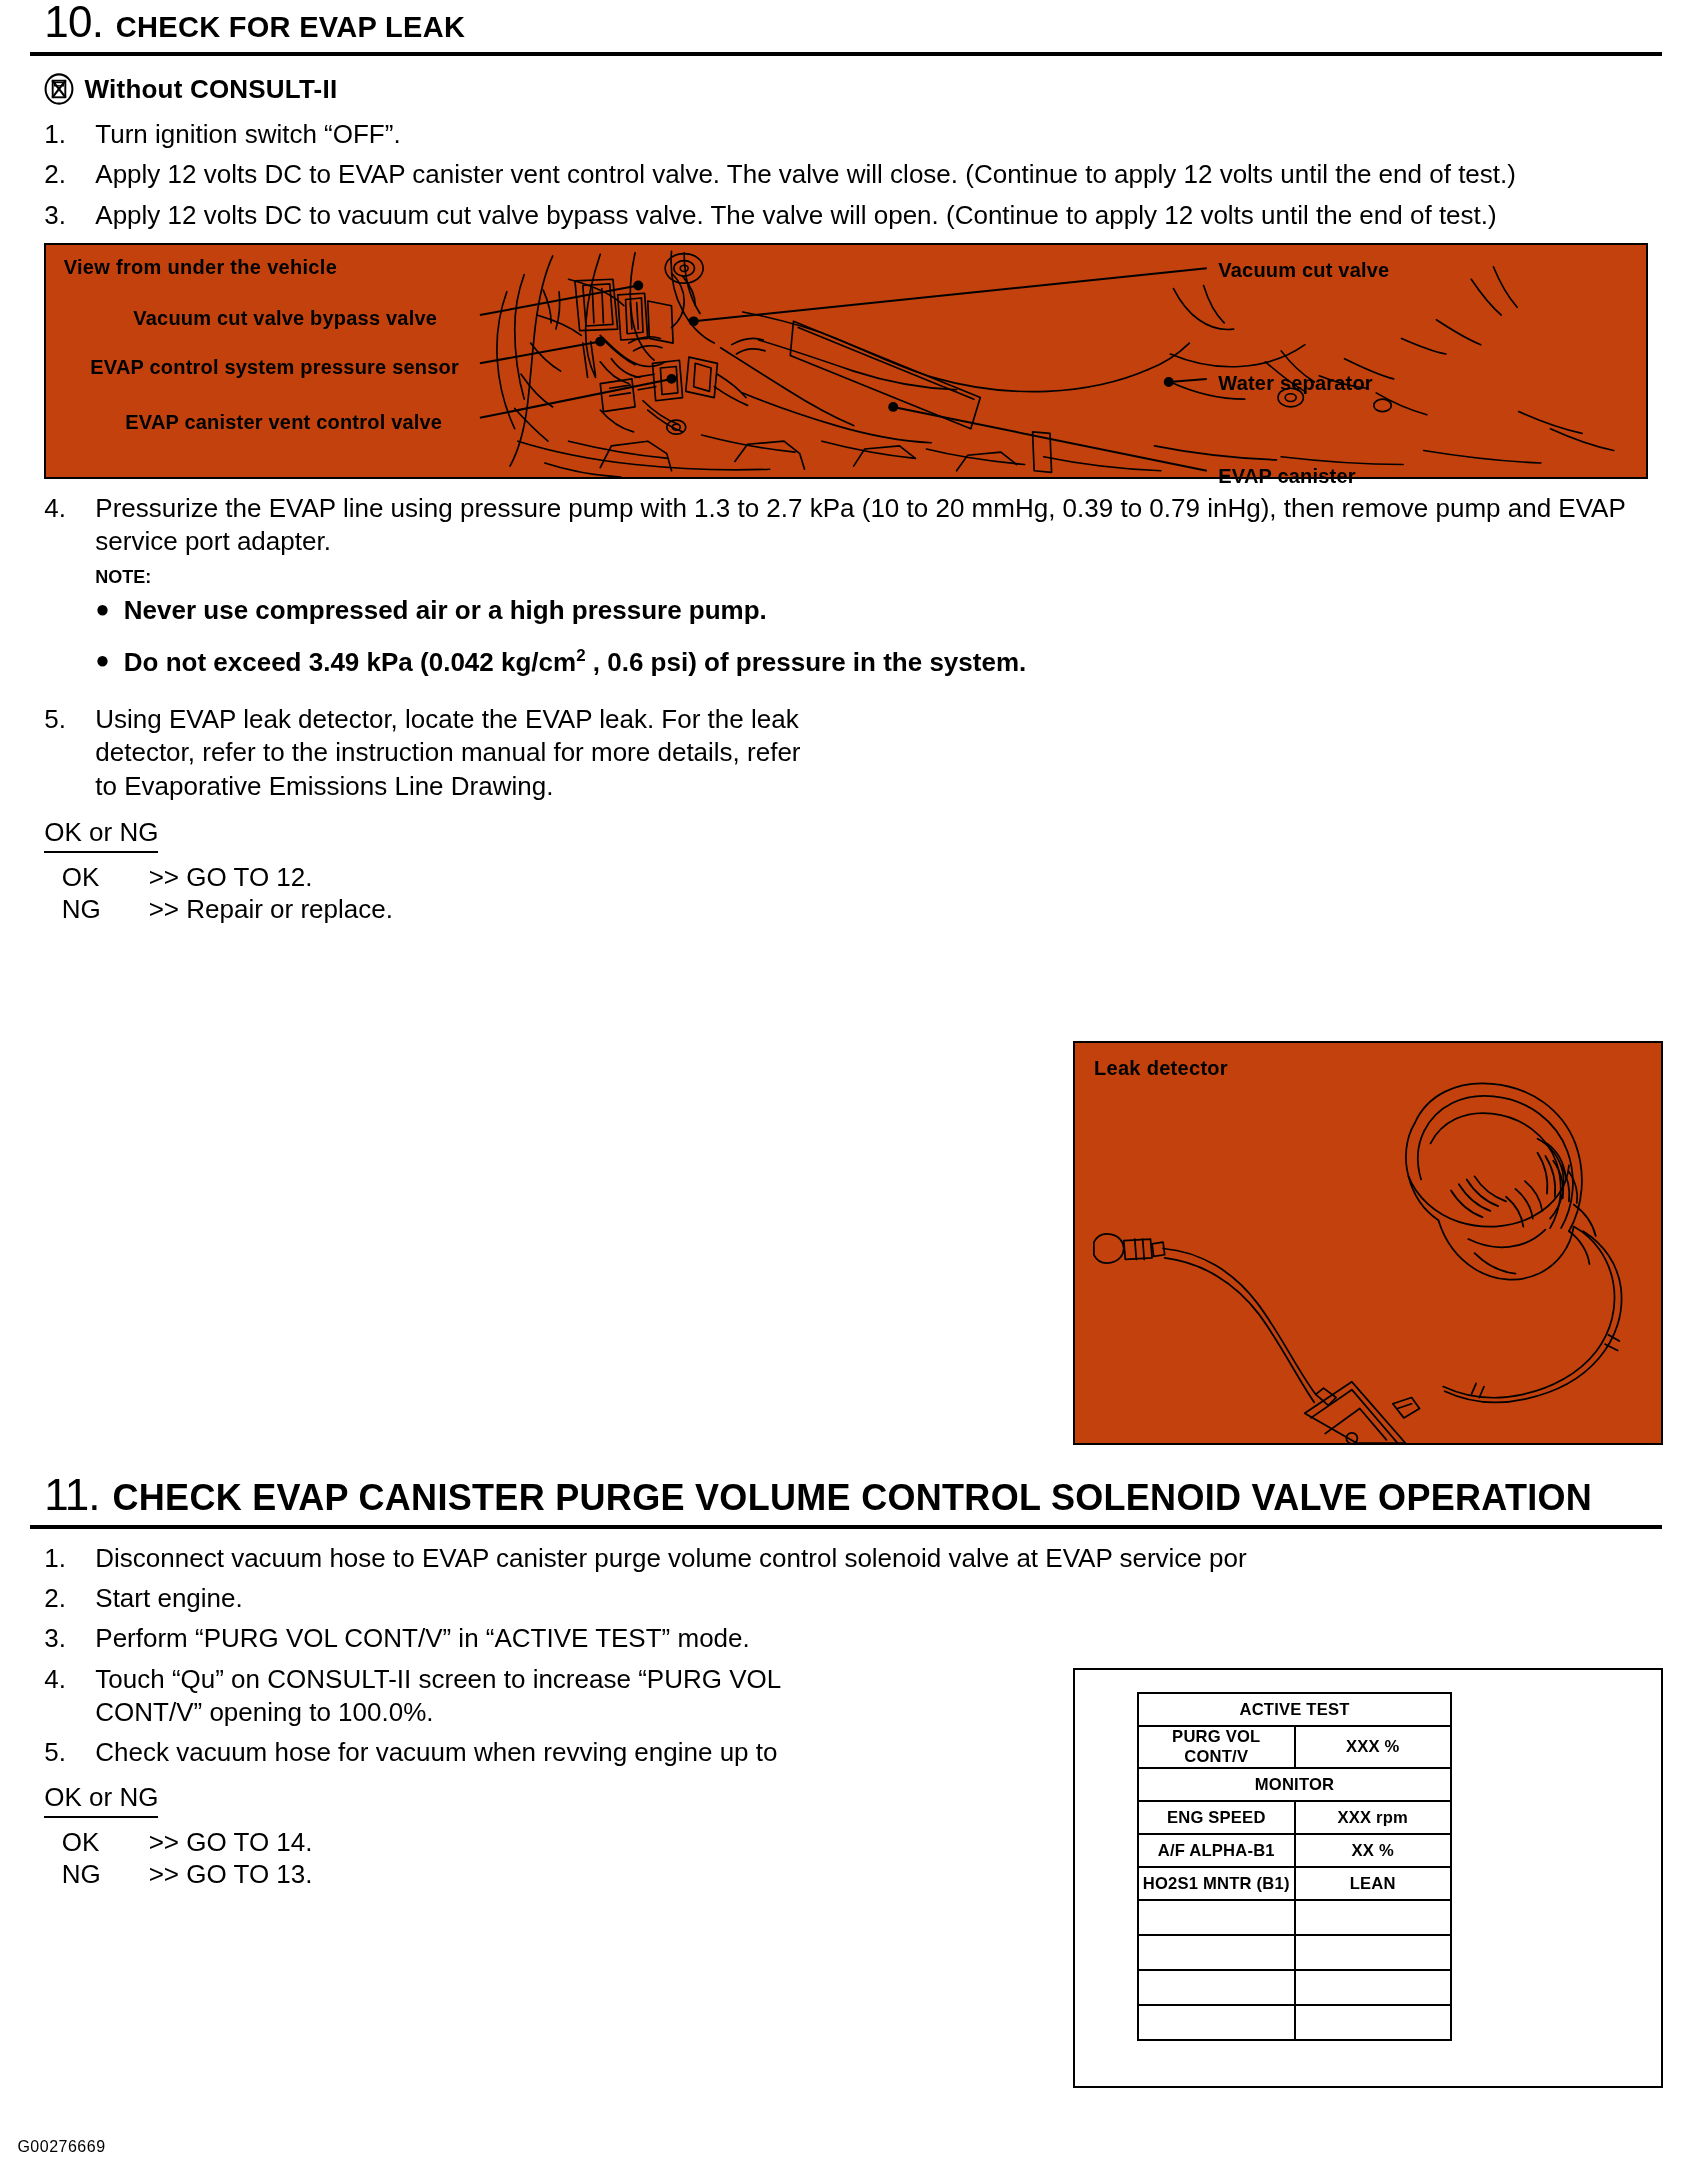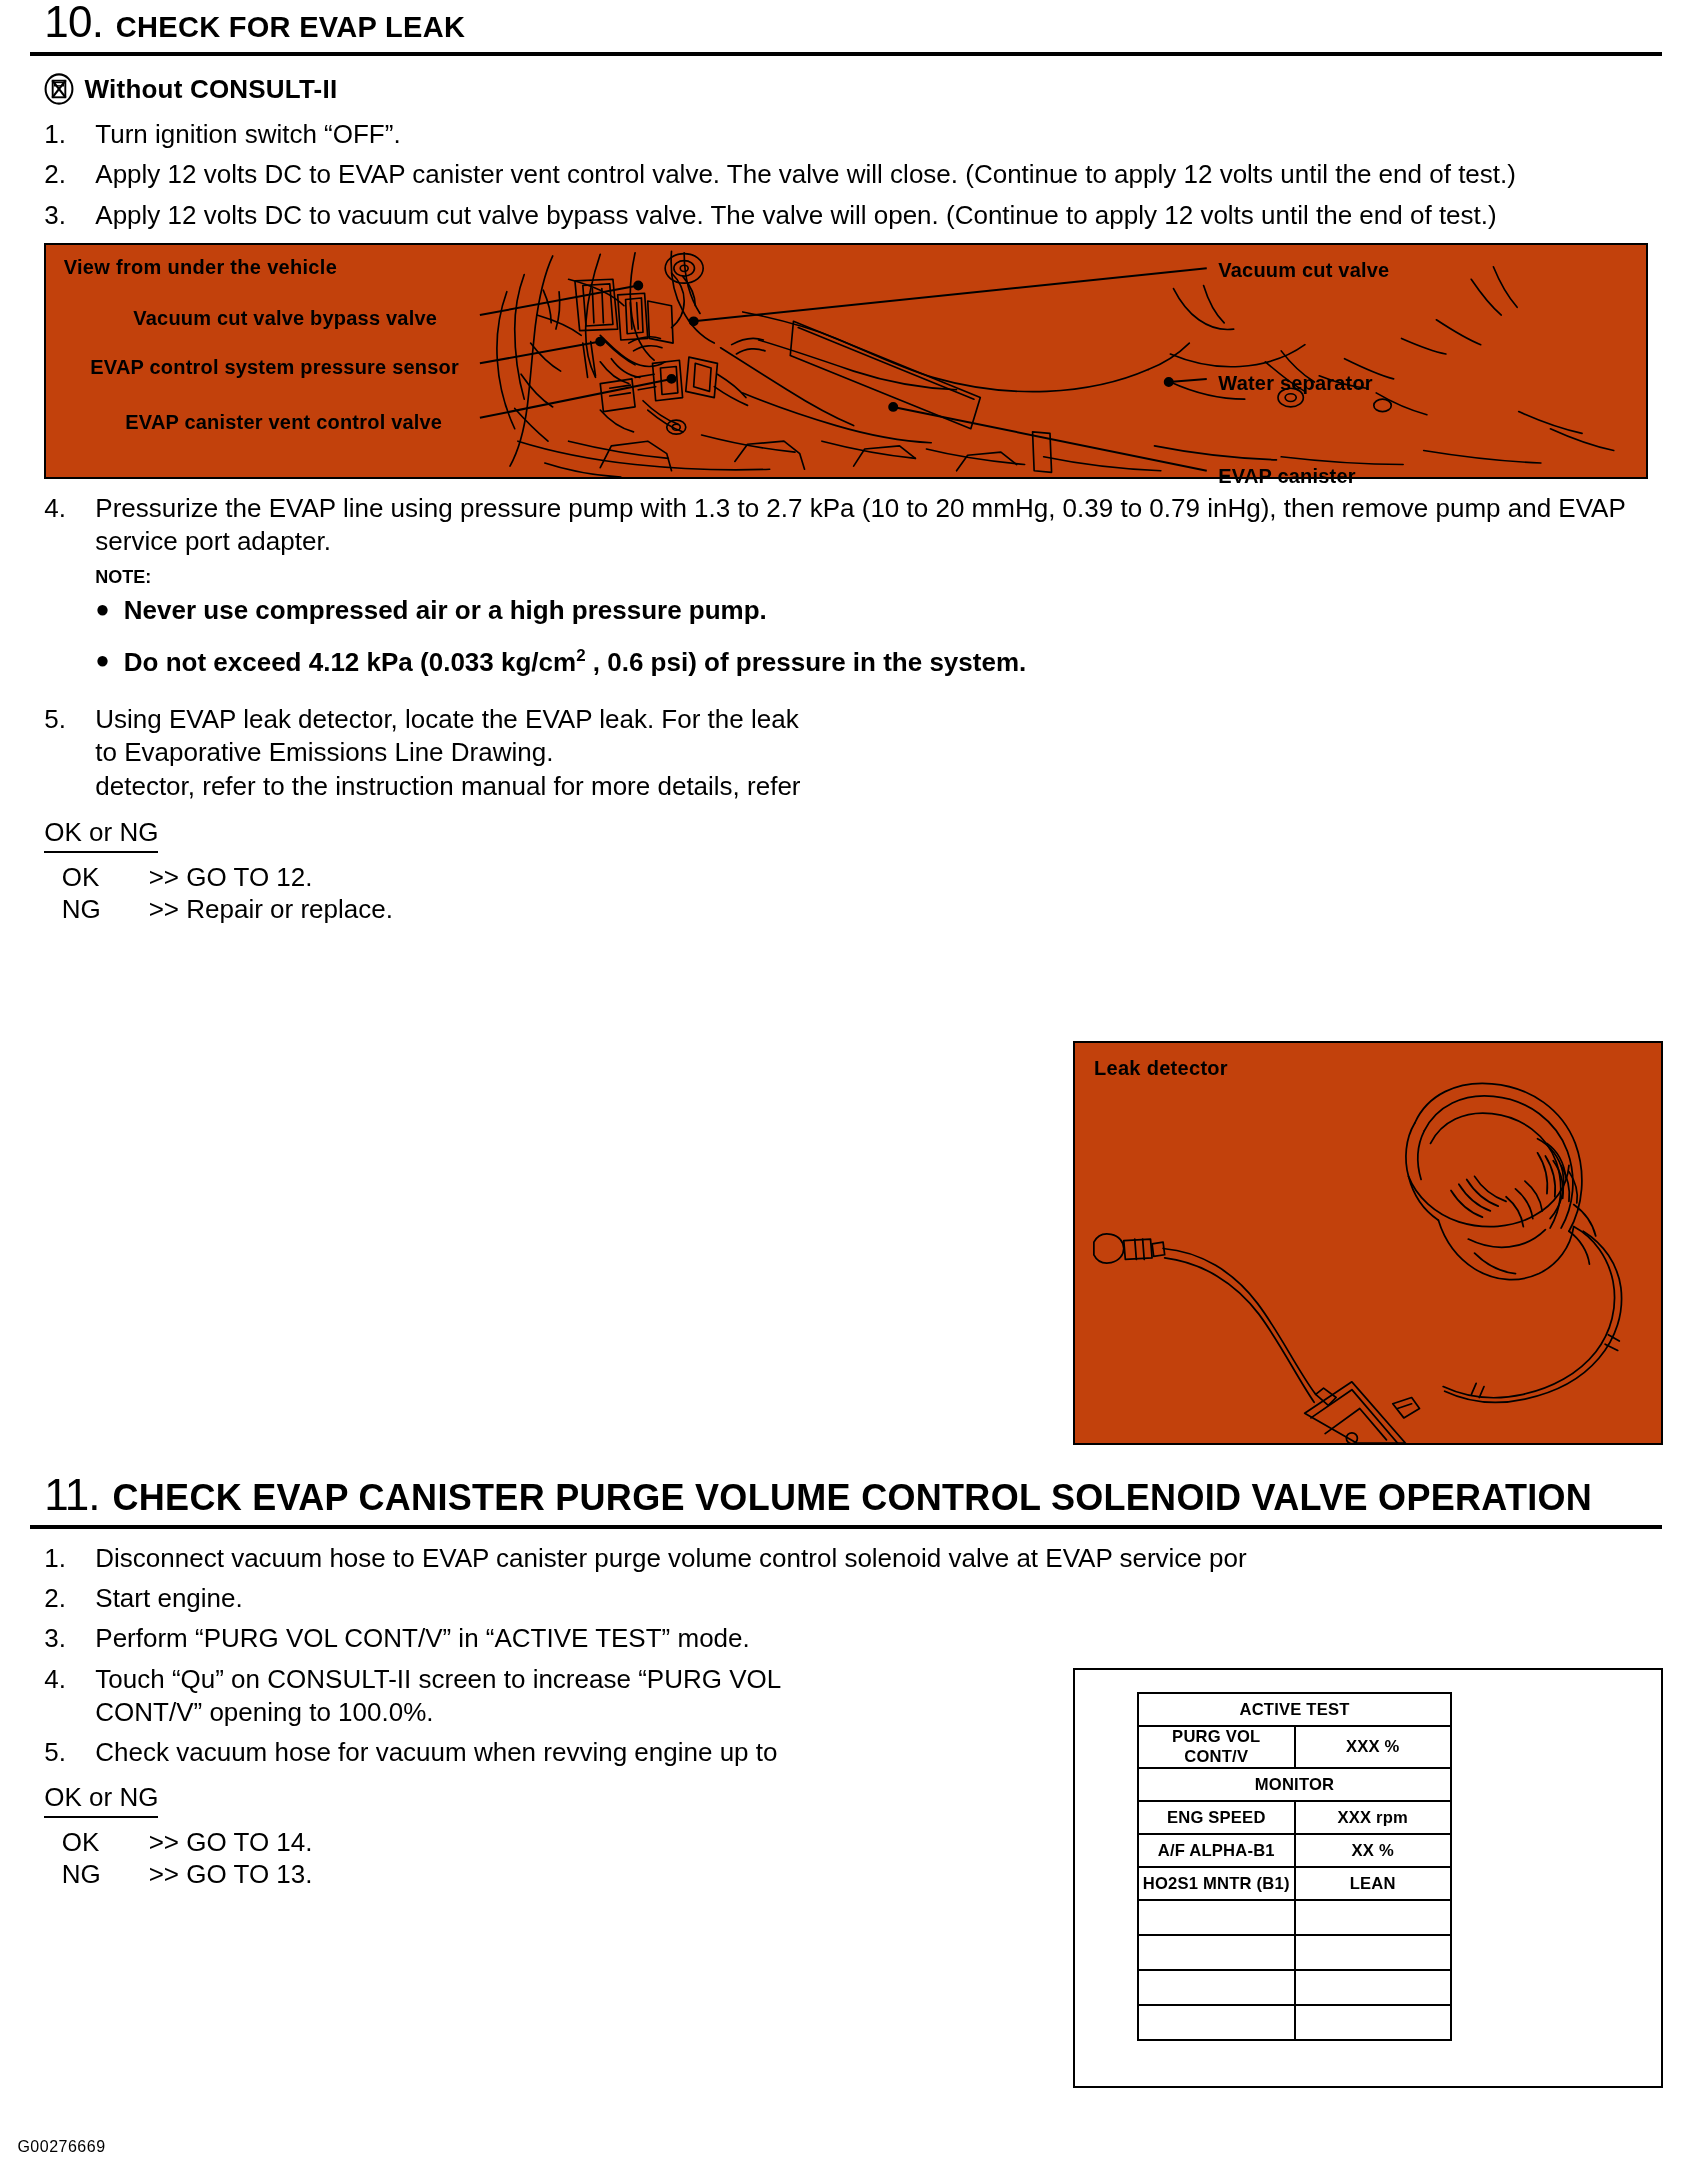--- a/index.html
+++ b/index.html
@@ -378,32 +378,32 @@
           <span>Pressurize the EVAP line using pressure pump with 1.3 to 2.7 kPa (10 to 20 mmHg, 0.39 to 0.79 inHg),</span>
           <span>then remove pump and EVAP service port adapter.</span>
           <div class="note-label">NOTE:</div>
           <ul class="note-bullets">
             <li>
               <span class="dot">●</span>
               <span>Never use compressed air or a high pressure pump.</span>
             </li>
             <li>
               <span class="dot">●</span>
-              <span><span>Do not exceed 4.12 kPa (0.033 kg/cm</span><sup>2</sup><span> , 0.6 psi) of pressure in the system.</span></span>
+              <span><span>Do not exceed 3.49 kPa (0.042 kg/cm</span><sup>2</sup><span> , 0.6 psi) of pressure in the system.</span></span>
             </li>
           </ul>
         </span>
       </div>
 
       <div class="step" style="width:1046px;">
         <span class="step-num">5.</span>
         <span class="step-body just">
           <span>Using EVAP leak detector, locate the EVAP leak. For the leak</span>
+          <span>detector, refer to the instruction manual for more details, refer</span>
           <span>to Evaporative Emissions Line Drawing.</span>
-          <span>detector, refer to the instruction manual for more details, refer</span>
         </span>
       </div>
     </div>
 
     <div style="padding-left:14.3px; margin-top:11px;">
       <div class="oknglabel">OK or NG</div>
       <div class="okng-rows">
         <div class="okng-row">
           <span class="okng-key">OK</span>
           <span>&gt;&gt; GO TO 12.</span>

